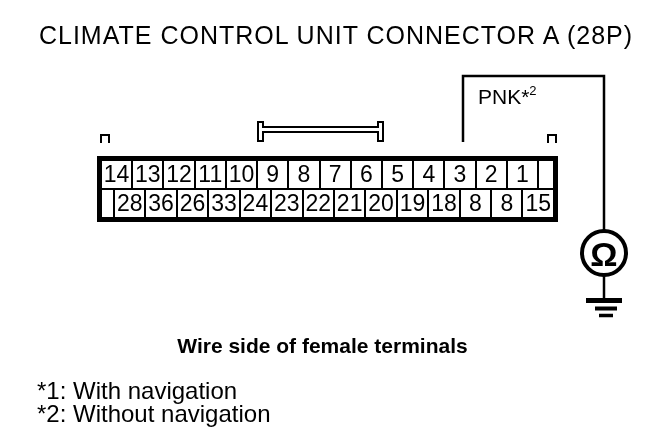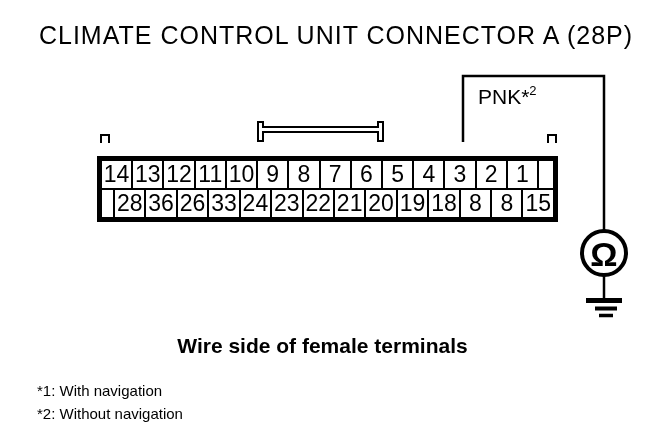--- a/index.html
+++ b/index.html
@@ -53,21 +53,21 @@
     position:absolute; top:134px; width:10px; height:9px;
     border:2px solid var(--ink); border-bottom:none;
     background:var(--paper); box-sizing:border-box;
   }
   .caption {
     position:absolute; top:334px; left:0; width:645px;
     text-align:center; font-size:21px;font-weight:bold;
   }
   .footnotes {
     position:absolute; left:37px; top:379px;
-    font-size:15px; line-height:23px;
+    font-size:24px; line-height:23px;
   }
 </style>
 </head>
 <body>
 
 <div class="stage">
 
   <div class="title">CLIMATE CONTROL UNIT CONNECTOR A (28P)</div>
 
   <svg class="wiring" viewBox="0 0 672 436">

